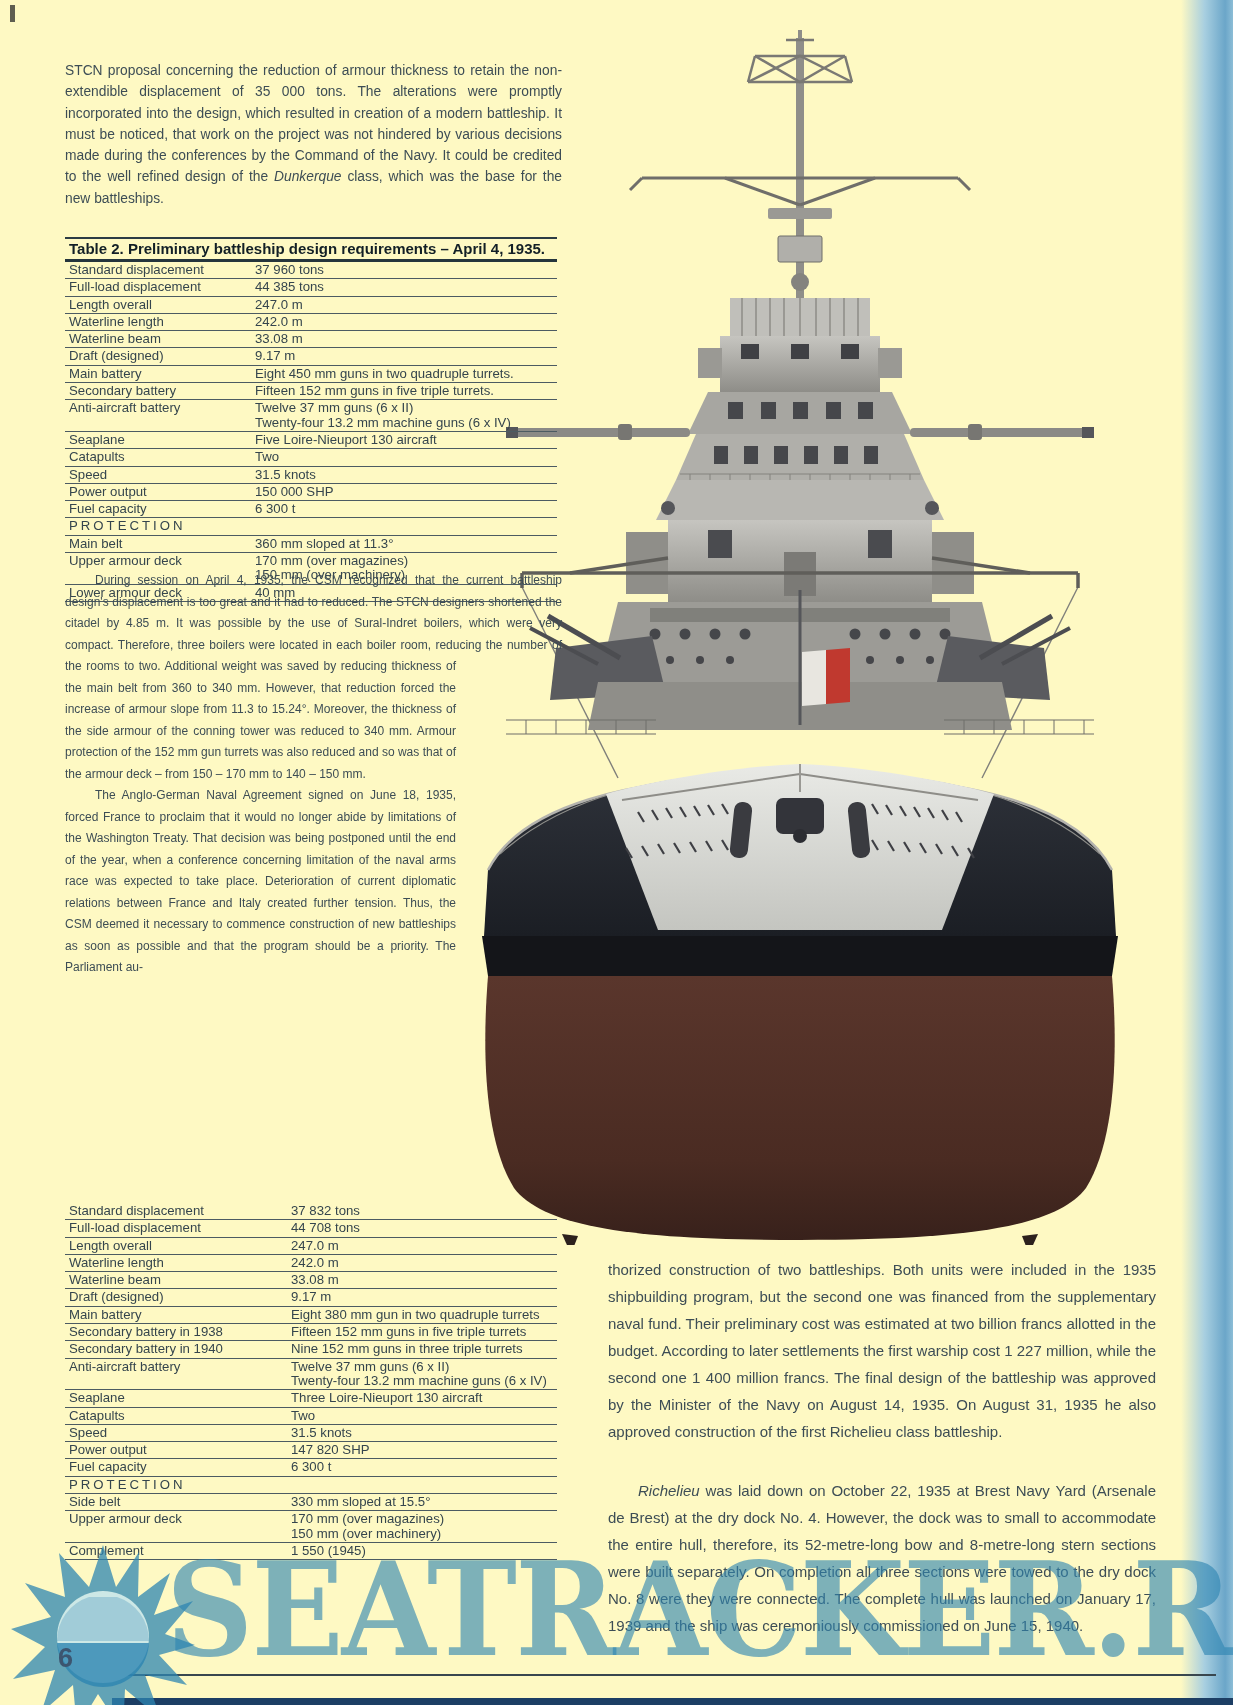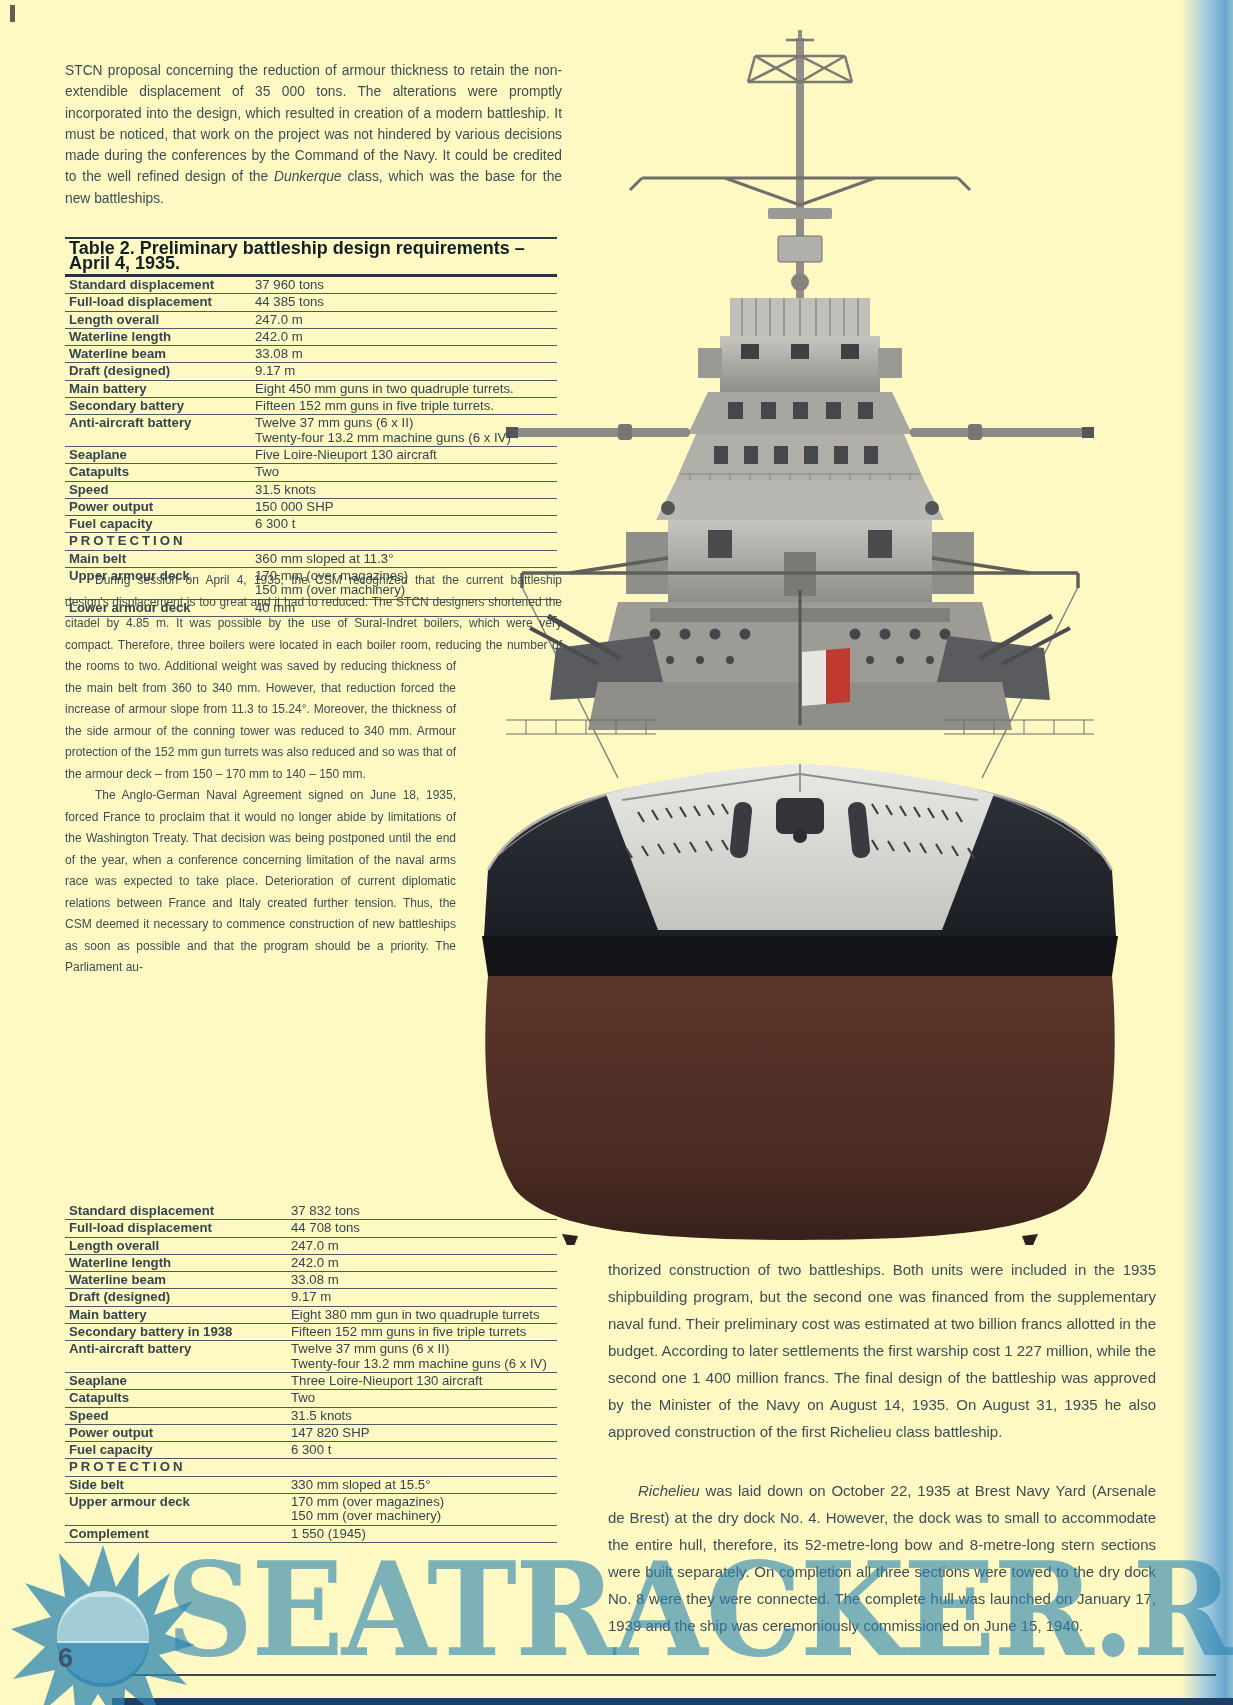--- a/index.html
+++ b/index.html
@@ -40,26 +40,26 @@
   .caption{
     position:absolute;left:942px;top:72px;width:238px;z-index:2;
     font-size:19px;line-height:27px;font-weight:bold;color:#14181b;text-align:right;
   }
 
   
   .spec-table{position:absolute;left:65px;width:492px;z-index:2;font-size:13.2px;color:#35454d;}
   .spec-table.t2{top:237px;}
   .spec-table.t3{top:1203px;}
   .t-title{
-    font-weight:bold;color:#121f26;font-size:18px;
+    font-weight:bold;color:#121f26;font-size:15px;
     border-top:2px solid #2c3c44;border-bottom:3px solid #25353c;
     padding:2px 4px 3px 4px;line-height:15px;
   }
   .t-row{display:flex;border-bottom:1px solid #4c5b62;padding:1px 0 1px 4px;line-height:14.3px;}
-  .t-row .t-label{width:186px;flex:none;font-weight:bold;}
+  .t-row .t-label{width:186px;flex:none;}
   .t3 .t-row .t-label{width:222px;}
   .t-row .t-value{flex:1;white-space:pre-line;}
   .t-row.section .t-label{width:auto;letter-spacing:3px;}
 
   
   .watermark-text{
     position:absolute;left:166px;top:1545px;z-index:5;
     font-family:"DejaVu Serif",serif;font-weight:bold;
     font-size:130px;line-height:1;white-space:nowrap;letter-spacing:-2px;
     color:rgba(45,133,178,.62);
@@ -367,20 +367,24 @@
       </div>
     <div class="t-row">
         <div class="t-label">Main battery</div>
         <div class="t-value">Eight 380 mm gun in two quadruple turrets</div>
       </div>
     <div class="t-row">
         <div class="t-label">Secondary battery in 1938</div>
         <div class="t-value">Fifteen 152 mm guns in five triple turrets</div>
       </div>
     <div class="t-row">
+        <div class="t-label">Secondary battery in 1940</div>
+        <div class="t-value">Nine 152 mm guns in three triple turrets</div>
+      </div>
+    <div class="t-row">
         <div class="t-label">Anti-aircraft battery</div>
         <div class="t-value">Twelve 37 mm guns (6 x II)
 Twenty-four 13.2 mm machine guns (6 x IV)</div>
       </div>
     <div class="t-row">
         <div class="t-label">Seaplane</div>
         <div class="t-value">Three Loire-Nieuport 130 aircraft</div>
       </div>
     <div class="t-row">
         <div class="t-label">Catapults</div>

